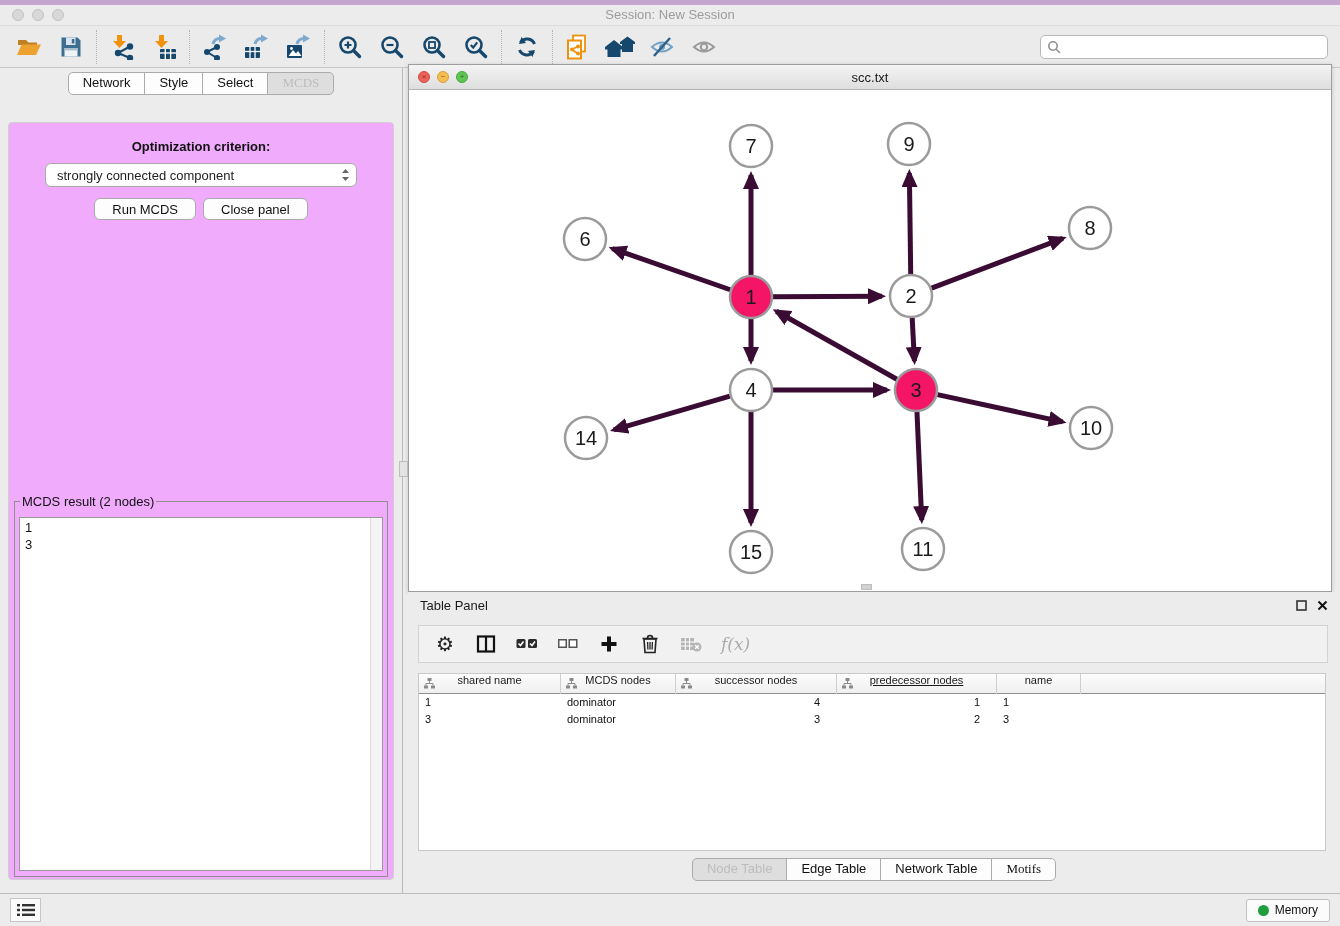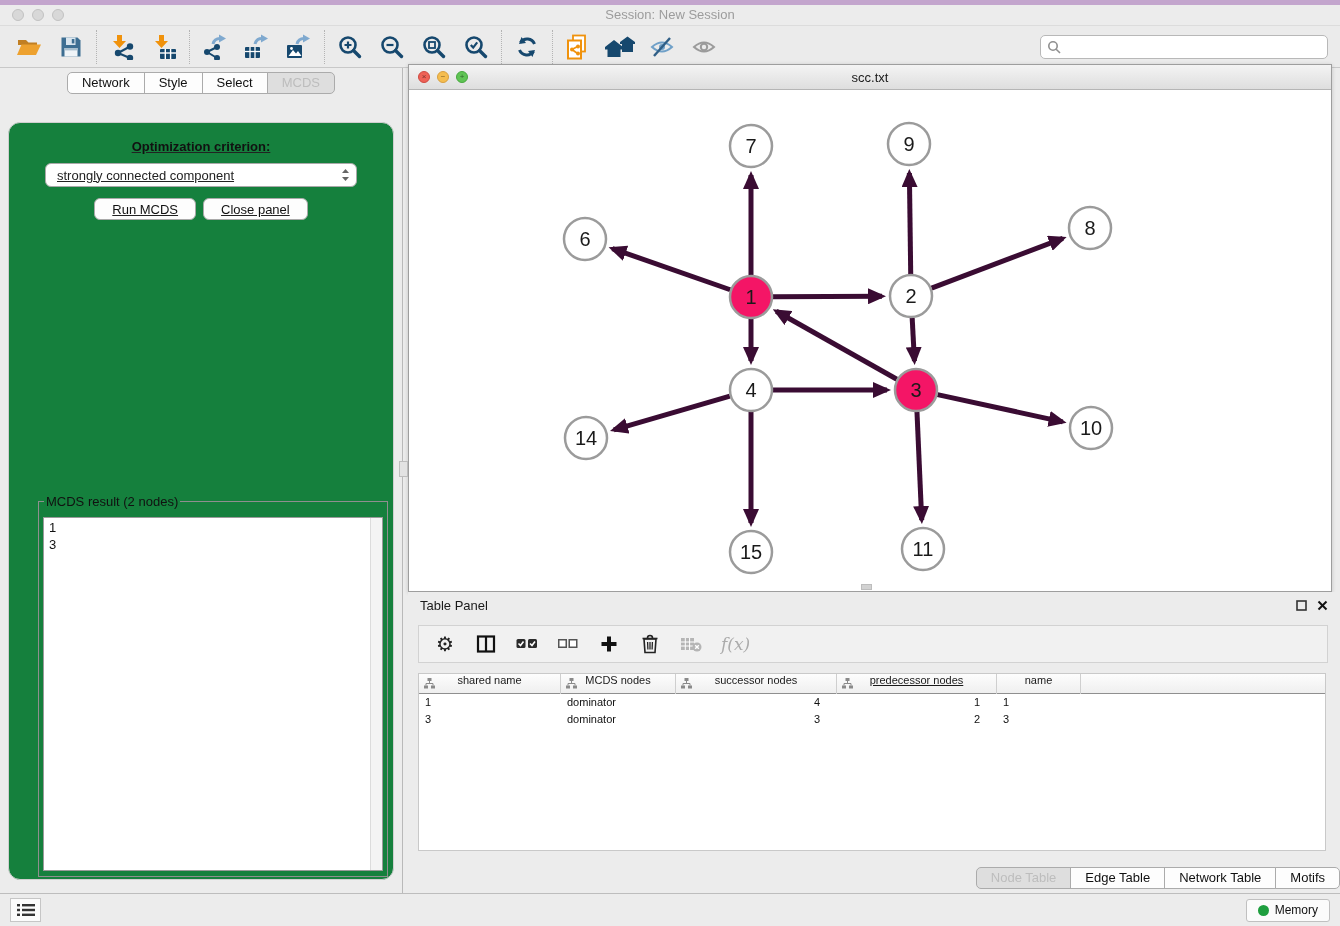--- a/index.html
+++ b/index.html
@@ -26,29 +26,29 @@
   .tb-sep { width:0; height:34px; border-left:1px dotted #B4B4B4; margin:0 4px; }
   .searchbox { margin-left:auto; margin-right:4px; width:288px; height:24px; background:#fff; border:1px solid #B8B8B8; border-radius:5px; display:flex; align-items:center; padding:0 6px; gap:4px; }
   .searchbox input { border:none; outline:none; flex:1; font-size:12px; font-family:"Liberation Sans",sans-serif; background:transparent; }
   
   .control-panel { position:absolute; left:0; top:68px; width:403px; height:825px; background:#ECECEC; border-right:1px solid #B9B9B9; }
   .panel-header { height:26px; display:flex; align-items:center; padding:0 12px; font-size:13px; color:#1A1A1A; }
   .panel-header .ph-icons { margin-left:auto; display:flex; gap:10px; align-items:center; }
   .cp-tabs { display:flex; justify-content:center; margin-top:4px; position:relative; z-index:2; }
   .tab { padding:2px 14px 3px 14px; font-size:13px; background:#FDFDFD; border:1px solid #ABABAB; margin-left:-1px; color:#111; cursor:default; }
   .tab:first-child { border-radius:5px 0 0 5px; margin-left:0; }
-  .tab:last-child { border-radius:0 5px 5px 0; }
+  .tab:last-child { border-radius:0 5px 5px 0;font-family:Liberation Serif, serif; }
   .tab-selected { background:#DEDEDE; color:#BDBDBD; }
-  .cp-content { position:absolute; left:8px; right:8px; top:54px; bottom:13px; background:#15803d; border:1px solid #CFCFCF; border-radius:12px;text-decoration:underline; }
+  .cp-content { position:absolute; left:8px; right:8px; top:54px; bottom:13px; background:#f0abfc; border:1px solid #CFCFCF; border-radius:4px; }
   .opt-label { text-align:center; margin-top:16px; font-size:13px; font-weight:bold; color:#111; }
   .dropdown { margin:9px auto 0 auto; width:312px; height:24px; background:#fff; border:1px solid #A9A9A9; border-radius:6px; display:flex; align-items:center; padding:0 6px 0 11px; font-size:13px; }
   .dropdown .dd-value { flex:1; }
   .btn-row { display:flex; justify-content:center; gap:7px; margin-top:11px; }
   .push-btn { height:22px; padding:0 17px; background:#FDFDFD; border:1px solid #A9A9A9; border-radius:6px; font-size:13px; font-family:"Liberation Sans",sans-serif; color:#111; }
-  .result-fieldset { position:absolute; left:5px; right:5px; top:371px; bottom:2px; border:1px solid #8F8F8F;margin-left:24px; }
+  .result-fieldset { position:absolute; left:5px; right:5px; top:371px; bottom:2px; border:1px solid #8F8F8F; }
   .result-fieldset legend { font-size:13px; margin-left:5px; padding:0 2px; color:#111; }
   .result-area { position:absolute; left:4px; right:4px; top:8px; bottom:5px; background:#fff; border:1px solid #9A9A9A; overflow:hidden; }
   .result-vtrack { position:absolute; right:0; top:0; bottom:0; width:12px; background:#F4F4F4; border-left:1px solid #DCDCDC; }
   .result-line { font-size:13px; line-height:17px; padding-left:5px; color:#111; }
   .result-lines { padding-top:1px; }
   
   .splitter-handle { position:absolute; left:399px; top:461px; width:9px; height:16px; background:#E3E3E3; border:1px solid #BDBDBD; z-index:3; }
   
   .network-window { position:absolute; left:408px; top:64px; width:924px; height:528px; background:#fff; border:1px solid #9E9E9E; box-shadow:0 1px 4px rgba(0,0,0,.18); }
   .nw-titlebar { position:relative; height:25px; background:linear-gradient(#F4F4F4,#DEDEDE); border-bottom:1px solid #B5B5B5; display:flex; align-items:center; justify-content:center; font-size:13px; color:#1A1A1A; }
@@ -62,21 +62,21 @@
   .gear-glyph { font-size:20px; color:#222; line-height:20px; }
   .fx-glyph { font-family:"DejaVu Serif", serif; font-style:italic; color:#ABABAB; font-size:17px; }
   .tp-table { position:absolute; left:10px; right:14px; top:81px; bottom:42px; background:#fff; border:1px solid #C9C9C9; overflow:hidden; }
   .t-head { display:flex; border-bottom:1px solid #8F8F8F; background:linear-gradient(#FDFDFD,#EFEFEF); height:20px; }
   .th { position:relative; display:flex; align-items:flex-start; justify-content:center; font-size:11px; color:#1A1A1A; border-right:1px solid #CFCFCF; height:20px; }
   .th .th-icon { position:absolute; left:5px; top:4px; }
   .tr { display:flex; height:17px; }
   .td { font-size:11px; line-height:16px; color:#111; overflow:hidden; white-space:nowrap; }
   .td.a-left { padding-left:6px; text-align:left; }
   .td.a-right { padding-right:17px; text-align:right; }
-  .tp-tabs { position:absolute; bottom:4px; left:0; right:0; display:flex; justify-content:flex-end; }
+  .tp-tabs { position:absolute; bottom:12px; left:0; right:0; display:flex; justify-content:center; }
   
   .statusbar { position:absolute; left:0; top:893px; width:1340px; height:33px; background:#ECECEC; border-top:1px solid #BDBDBD; display:flex; align-items:center; padding:0 10px; }
   .list-btn { width:31px; height:24px; background:#FBFBFB; border:1px solid #C6C6C6; display:flex; align-items:center; justify-content:center; }
   .memory-btn { margin-left:auto; height:23px; padding:0 11px; background:#FBFBFB; border:1px solid #C0C0C0; border-radius:3px; display:flex; align-items:center; gap:6px; font-size:12px; color:#111; }
   .memory-dot { width:11px; height:11px; border-radius:50%; background:#1E9E3E; }
   .icon-x line { stroke:#111; stroke-width:2; }
 </style>
 </head>
 <body>
 

